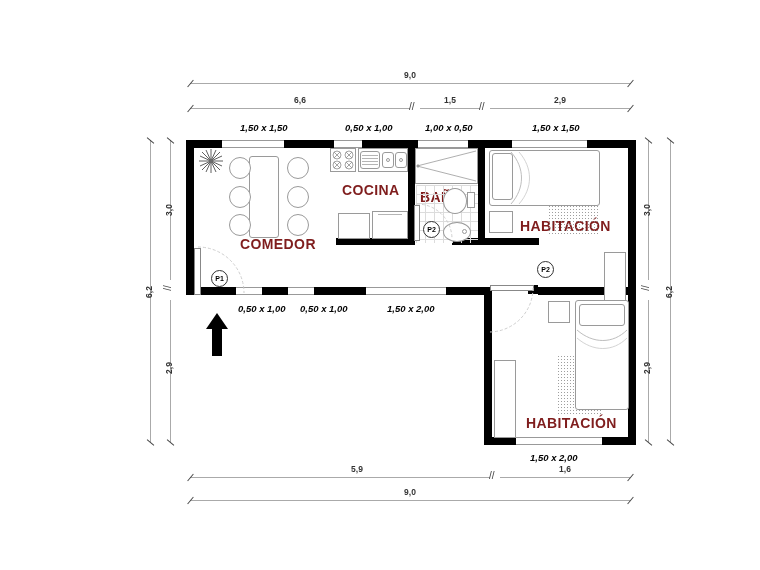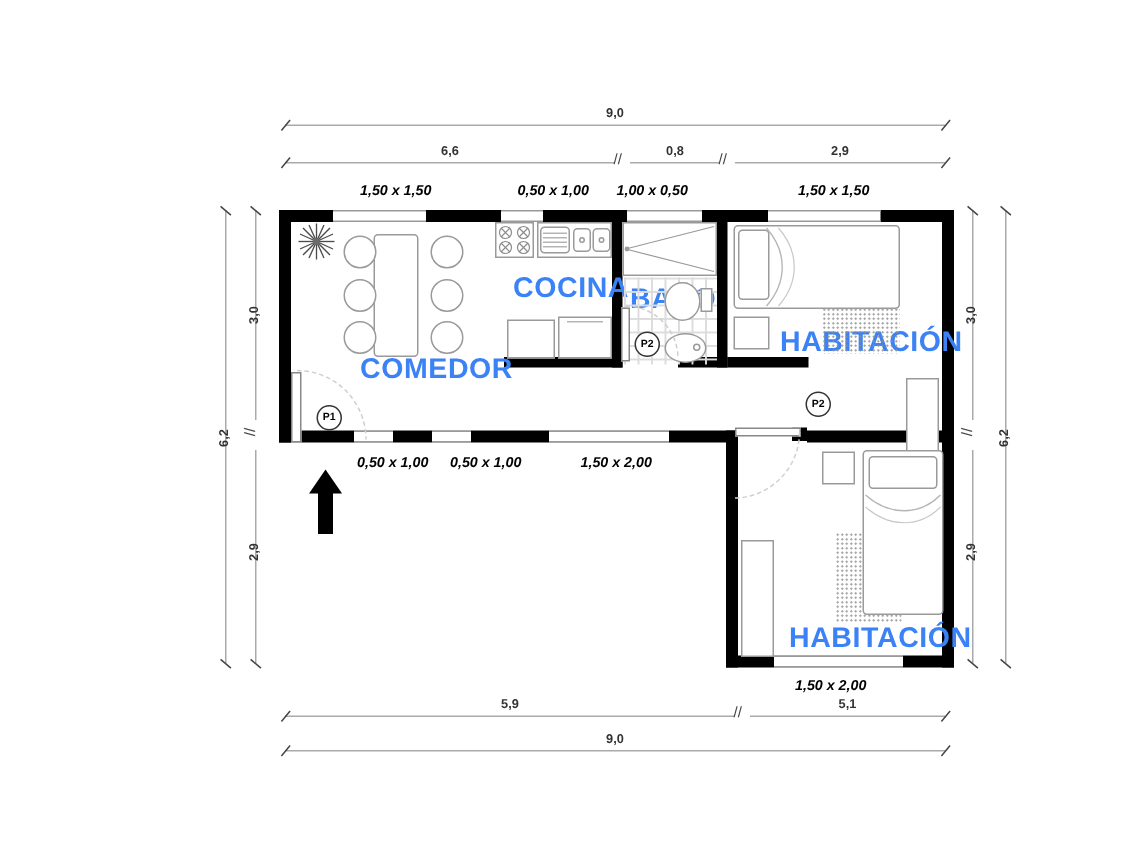--- a/index.html
+++ b/index.html
@@ -2,22 +2,22 @@
 <html><head>
 <meta charset="utf-8">
 <style>
   html,body{margin:0;padding:0;background:#ffffff;}
   body{width:760px;height:570px;overflow:hidden;
        font-family:"Liberation Sans", sans-serif;color:#000;}
   #plan{position:relative;width:760px;height:570px;background:#fff;}
 
   
   .wall{position:absolute;background:#000;}
-  .room-label{position:absolute;font-weight:bold;font-size:19px;
-              letter-spacing:.4px;white-space:nowrap;color:#3b82f6;}
+  .room-label{position:absolute;font-weight:bold;font-size:14px;
+              letter-spacing:.4px;white-space:nowrap;color:#7f1d1d;}
   .dim-text{position:absolute;font-size:8.5px;font-weight:bold;color:#333;
             white-space:nowrap;text-align:center;}
   .open-text{position:absolute;font-size:9.5px;font-weight:bold;color:#000;
              white-space:nowrap;font-style:italic;}
   .dimline{position:absolute;background:#aaa;}
   .dimline.h{height:1px;}
   .dimline.v{width:1px;}
   .tick{position:absolute;width:9px;height:1px;background:#444;
         transform:rotate(-50deg);}
   .tick.v{transform:rotate(40deg);}
@@ -71,27 +71,27 @@
 
   <div>
     <div class="dimline h" style="left:190px;top:108px;width:220px;"></div>
     <div class="dimline h" style="left:420px;top:108px;width:60px;"></div>
     <div class="dimline h" style="left:490px;top:108px;width:140px;"></div>
     <div class="tick" style="left:186px;top:108px;"></div>
     <div class="tick" style="left:626px;top:108px;"></div>
     <div class="dblslash" style="left:409px;top:102px;">//</div>
     <div class="dblslash" style="left:479px;top:102px;">//</div>
     <div class="dim-text" style="left:275px;top:95px;width:50px;">6,6</div>
-    <div class="dim-text" style="left:425px;top:95px;width:50px;">0,8</div>
+    <div class="dim-text" style="left:425px;top:95px;width:50px;">1,5</div>
     <div class="dim-text" style="left:535px;top:95px;width:50px;">2,9</div>
   </div>
 
   <div class="open-text" style="left:240px;top:122px;">1,50 x 1,50</div>
   <div class="open-text" style="left:345px;top:122px;">0,50 x 1,00</div>
-  <div class="open-text" style="left:411px;top:122px;">1,00 x 0,50</div>
+  <div class="open-text" style="left:425px;top:122px;">1,00 x 0,50</div>
   <div class="open-text" style="left:532px;top:122px;">1,50 x 1,50</div>
 
   <div>
     <div class="dimline v" style="left:150px;top:140px;height:302px;"></div>
     <div class="tick v" style="left:146px;top:140px;"></div>
     <div class="tick v" style="left:146px;top:442px;"></div>
     <div class="vtext" style="left:124px;top:287px;width:50px;text-align:center;">6,2</div>
   </div>
   <div>
     <div class="dimline v" style="left:170px;top:140px;height:140px;"></div>
@@ -118,22 +118,22 @@
     <div class="tick v" style="left:666px;top:442px;"></div>
     <div class="vtext" style="left:644px;top:287px;width:50px;text-align:center;">6,2</div>
   </div>
 
   <div>
     <div class="dimline h" style="left:190px;top:477px;width:300px;"></div>
     <div class="dimline h" style="left:500px;top:477px;width:130px;"></div>
     <div class="tick" style="left:186px;top:477px;"></div>
     <div class="tick" style="left:626px;top:477px;"></div>
     <div class="dblslash" style="left:489px;top:471px;">//</div>
-    <div class="dim-text" style="left:315px;top:464px;width:50px;">5,9</div>
-    <div class="dim-text" style="left:540px;top:464px;width:50px;">5,1</div>
+    <div class="dim-text" style="left:332px;top:464px;width:50px;">5,9</div>
+    <div class="dim-text" style="left:540px;top:464px;width:50px;">1,6</div>
   </div>
   <div>
     <div class="dimline h" style="left:190px;top:500px;width:440px;"></div>
     <div class="tick" style="left:186px;top:500px;"></div>
     <div class="tick" style="left:626px;top:500px;"></div>
     <div class="dim-text" style="left:385px;top:487px;width:50px;">9,0</div>
   </div>
 
   <div class="wall" style="left:186px;top:140px;width:450px;height:8px;"></div>
 

